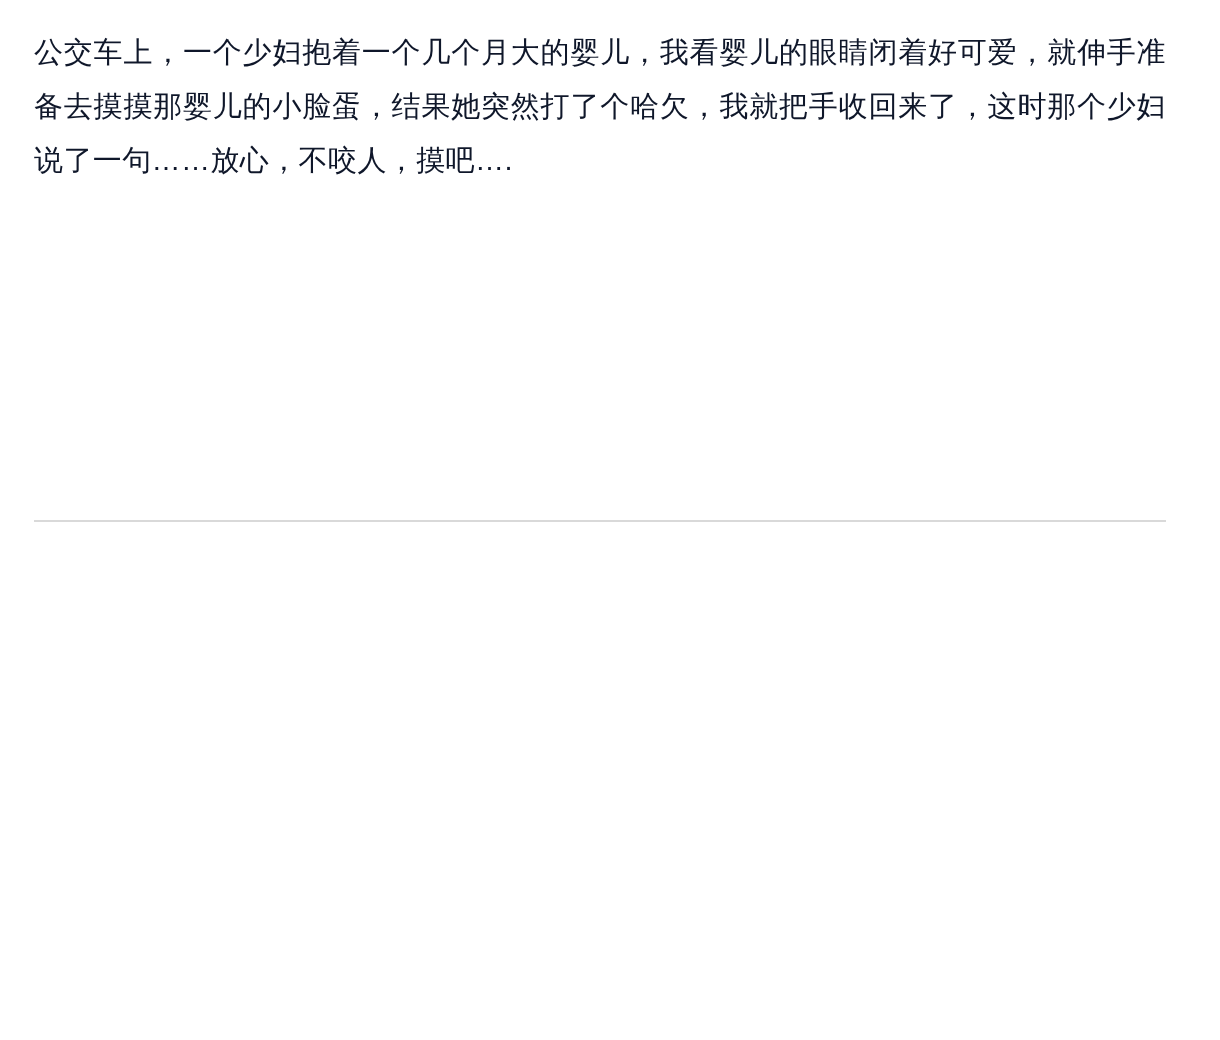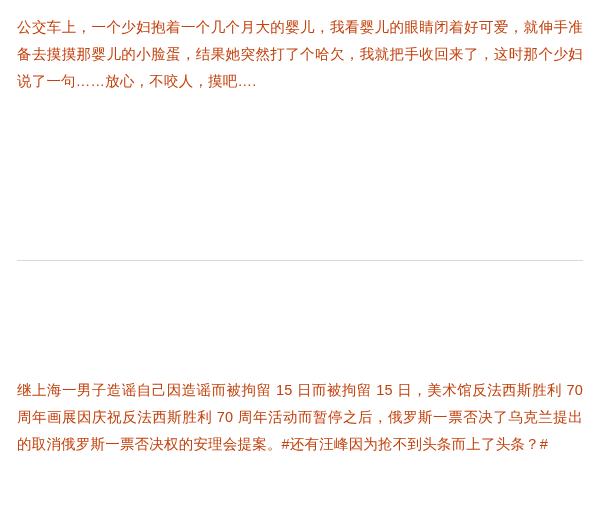--- a/index.html
+++ b/index.html
@@ -16,21 +16,21 @@
   .page {
     position: relative;
     width: 610px;
     height: 520px;
     background: #ffffff;
   }
   .block {
     position: absolute;
     left: 17px;
     width: 566px;
-    color: #c2410c;
+    color: #0f172a;
     font-size: 14.5px;
     line-height: 27px;
     text-align: justify;
     text-justify: inter-ideograph;
     letter-spacing: 0.2px;
   }
   .block-1 {
     top: 14px;
   }
   .block-2 {
@@ -53,17 +53,14 @@
 <body>
 
 <div class="page">
 
   <div class="block block-1">
     <p class="para">公交车上，一个少妇抱着一个几个月大的婴儿，我看婴儿的眼睛闭着好可爱，就伸手准备去摸摸那婴儿的小脸蛋，结果她突然打了个哈欠，我就把手收回来了，这时那个少妇说了一句……放心，不咬人，摸吧….</p>
   </div>
 
   <div class="divider"></div>
 
-  <div class="block block-2">
-    <p class="para">继上海一男子造谣自己因造谣而被拘留 15 日而被拘留 15 日，美术馆反法西斯胜利 70 周年画展因庆祝反法西斯胜利 70 周年活动而暂停之后，俄罗斯一票否决了乌克兰提出的取消俄罗斯一票否决权的安理会提案。#还有汪峰因为抢不到头条而上了头条？#</p>
-  </div>
 
 </div>
 
 </body></html>

